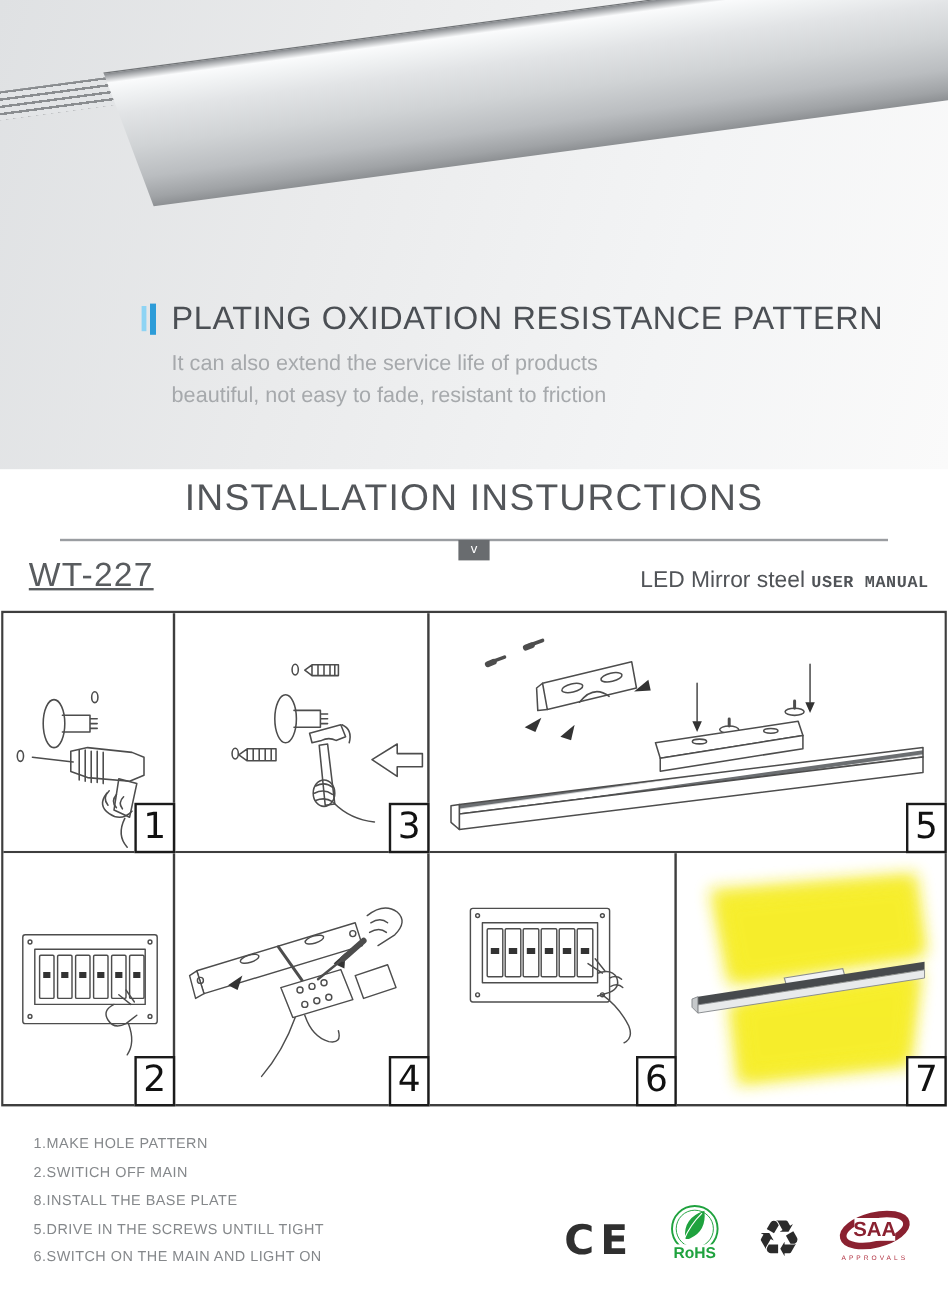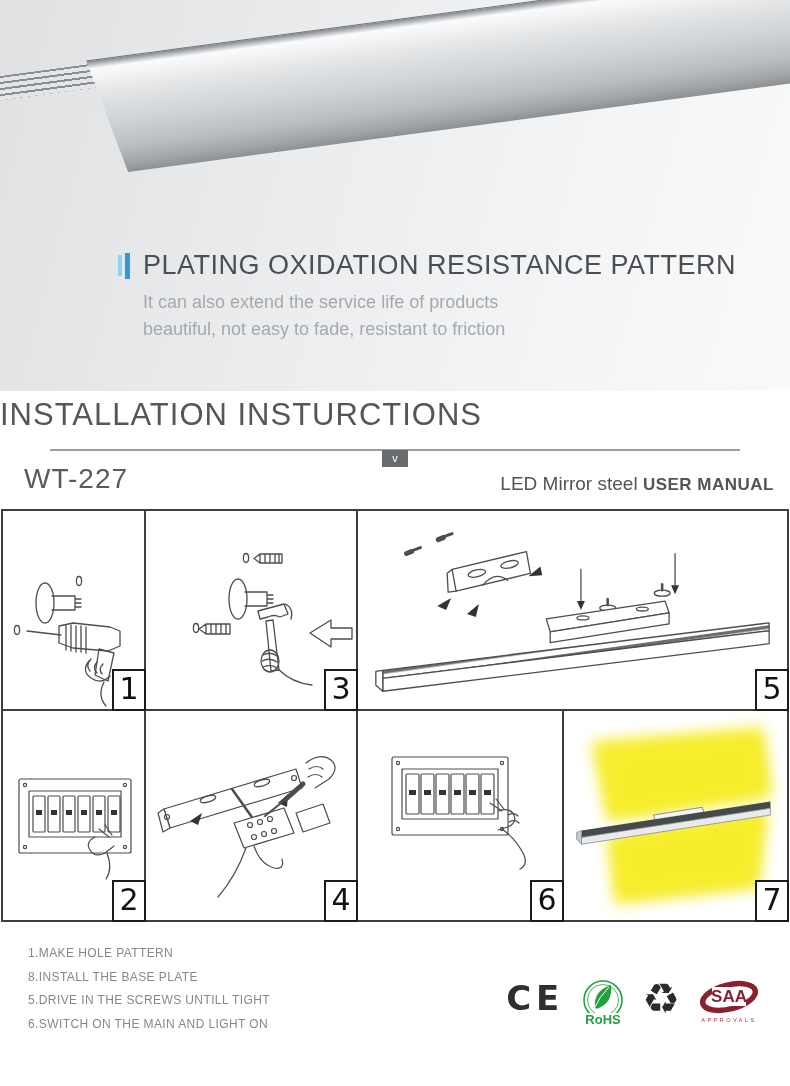--- a/index.html
+++ b/index.html
@@ -17,47 +17,47 @@
     border-top:1px solid #717477;
     background:linear-gradient(180deg,#83868a 0%,#fafbfc 7%,#f0f2f3 16%,#e2e4e6 30%,#d0d3d5 55%,#babdc0 78%,#a0a3a6 93%,#8d9093 100%);}
   .feature{position:absolute;left:118px;top:250px;}
   .feature-head{display:flex;align-items:center;}
   .bar-accent-light{width:4px;height:21px;margin-right:3px;}
   .bar-accent-dark{width:5px;height:26px;margin-right:13px;}
   .feature-title{font-size:27px;color:#4b4f54;letter-spacing:.5px;white-space:nowrap;}
   .feature-lines{margin:8px 0 0 25px;font-size:18px;line-height:27px;color:#a6a9ac;}
 
   
-  .install-title{margin:6px 0 16px;text-align:left;font-size:31px;font-weight:400;color:#53565a;letter-spacing:1px;}
+  .install-title{margin:6px 0 16px;text-align:center;font-size:31px;font-weight:400;color:#53565a;letter-spacing:1px;}
   .rule{position:relative;margin:10px 50px 0;border-top:2px solid #9a9da1;height:0;}
   .v-box{position:absolute;left:50%;top:-1px;transform:translateX(-50%);
     width:26px;height:17px;background:#696c6f;color:#fff;font-size:11px;line-height:17px;text-align:center;}
   .model-row{display:flex;justify-content:space-between;align-items:flex-end;margin:12px 16px 0 24px;}
-  .model-no{font-size:28px;color:#595c5f;letter-spacing:1px;}
+  .model-no{font-size:28px;color:#595c5f;letter-spacing:1px;text-decoration:underline;}
   .manual-label{font-size:19px;color:#515458;}
-  .manual-label b{font-size:17px;letter-spacing:.5px;}
+  .manual-label b{font-size:14px;letter-spacing:.5px;font-family:Liberation Mono, monospace;}
 
   
   .grid{margin:14px 1px 0;border:2px solid #3e3e3e;}
   .grid-row{display:flex;}
   .grid-row.r1{height:198px;border-bottom:2px solid #3e3e3e;}
   .grid-row.r2{height:209px;}
   .panel{position:relative;background:#fff;}
   .panel + .panel{border-left:2px solid #3e3e3e;}
   .r1 .c1{width:141px;} .r1 .c2{width:210px;} .r1 .c3{flex:1;}
   .r2 .c1{width:141px;} .r2 .c2{width:210px;} .r2 .c3{width:204px;} .r2 .c4{flex:1;}
   .panel svg{display:block;width:100%;height:100%;}
   .num-box{position:absolute;right:-2px;bottom:-2px;width:30px;height:38px;z-index:3;
     border:2px solid #1b1b1b;background:#fff;color:#111;
     font-family:"DejaVu Sans",sans-serif;font-size:30px;line-height:36px;text-align:center;}
 
   
   .footer{display:flex;justify-content:space-between;align-items:flex-end;margin:20px 24px 0 28px;}
   .steps{list-style:none;margin:0;padding:0;font-size:12px;line-height:23.5px;color:#85888b;letter-spacing:.4px;}
-  .logos{display:flex;align-items:flex-start;gap:16px;margin-bottom:6px;}
+  .logos{display:flex;align-items:flex-end;gap:28px;margin-bottom:6px;}
   .ce-logo{font-family:"DejaVu Sans",sans-serif;font-size:34px;font-weight:700;color:#2f2f2f;letter-spacing:5px;}
   .recycle-glyph{font-family:"DejaVu Sans",sans-serif;font-size:42px;color:#2b2b2b;line-height:42px;}
 </style>
 </head>
 <body>
 
 <div class="page">
 
   <section class="hero">
     <div class="bar-group">
@@ -284,20 +284,21 @@
           <path d="M13 122 L18 120 L18 134 L13 129 Z" fill="#c6c9cb" stroke="#85888b" stroke-width="0.8"></path>
         </svg>
         <div class="num-box">7</div>
       </div>
     </div>
   </div>
 
   <div class="footer">
     <ol class="steps">
       <li>1.MAKE HOLE PATTERN</li>
+      <li>2.SWITICH OFF MAIN</li>
       <li>8.INSTALL THE BASE PLATE</li>
       <li>5.DRIVE IN THE SCREWS UNTILL TIGHT</li>
       <li>6.SWITCH ON THE MAIN AND LIGHT ON</li>
     </ol>
     <div class="logos">
       <span class="ce-logo">CE</span>
       <svg width="46" height="52" viewBox="0 0 46 52">
         <circle cx="23" cy="22" r="19" fill="none" stroke="#1fa23e" stroke-width="1.6"></circle>
         <circle cx="23" cy="22" r="15.5" fill="none" stroke="#1fa23e" stroke-width="0.8"></circle>
         <path d="M15 30 Q13 13 31 7 Q33 24 19 30 Q17 31 15 30 Z" fill="#1fa23e"></path>

